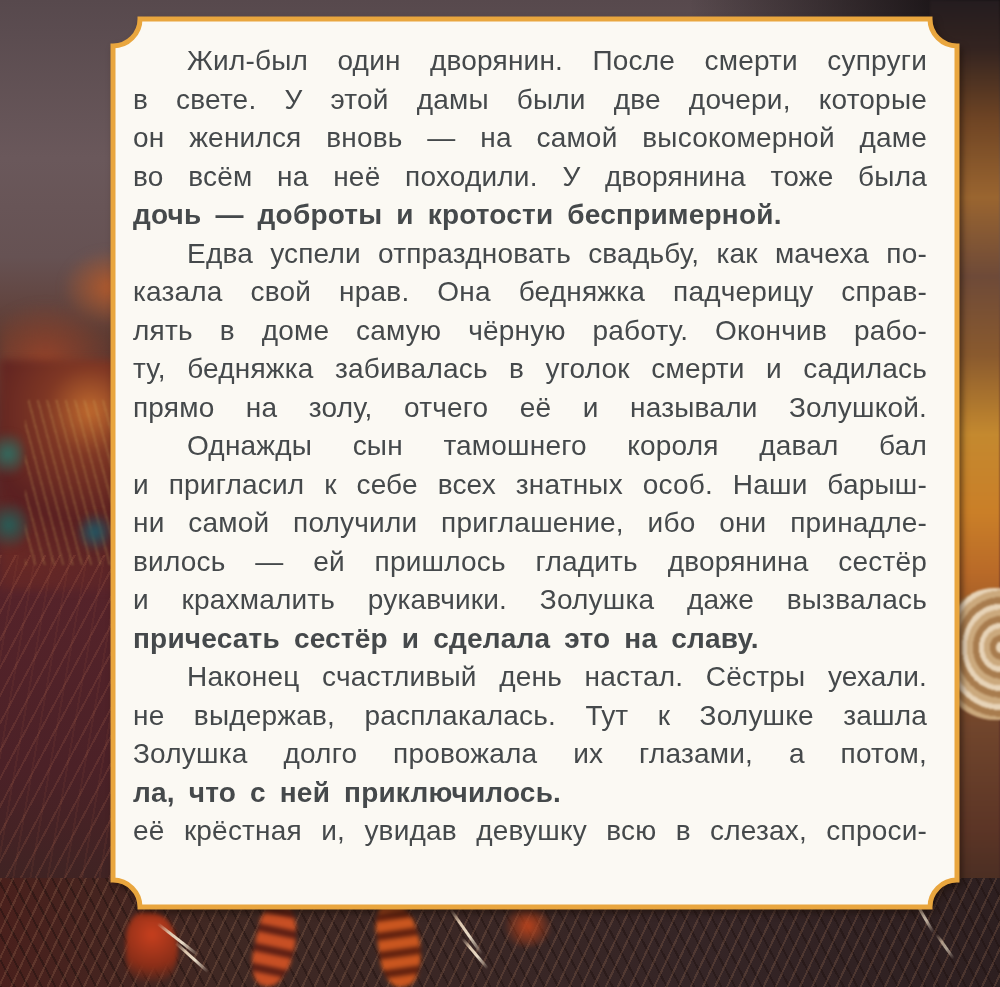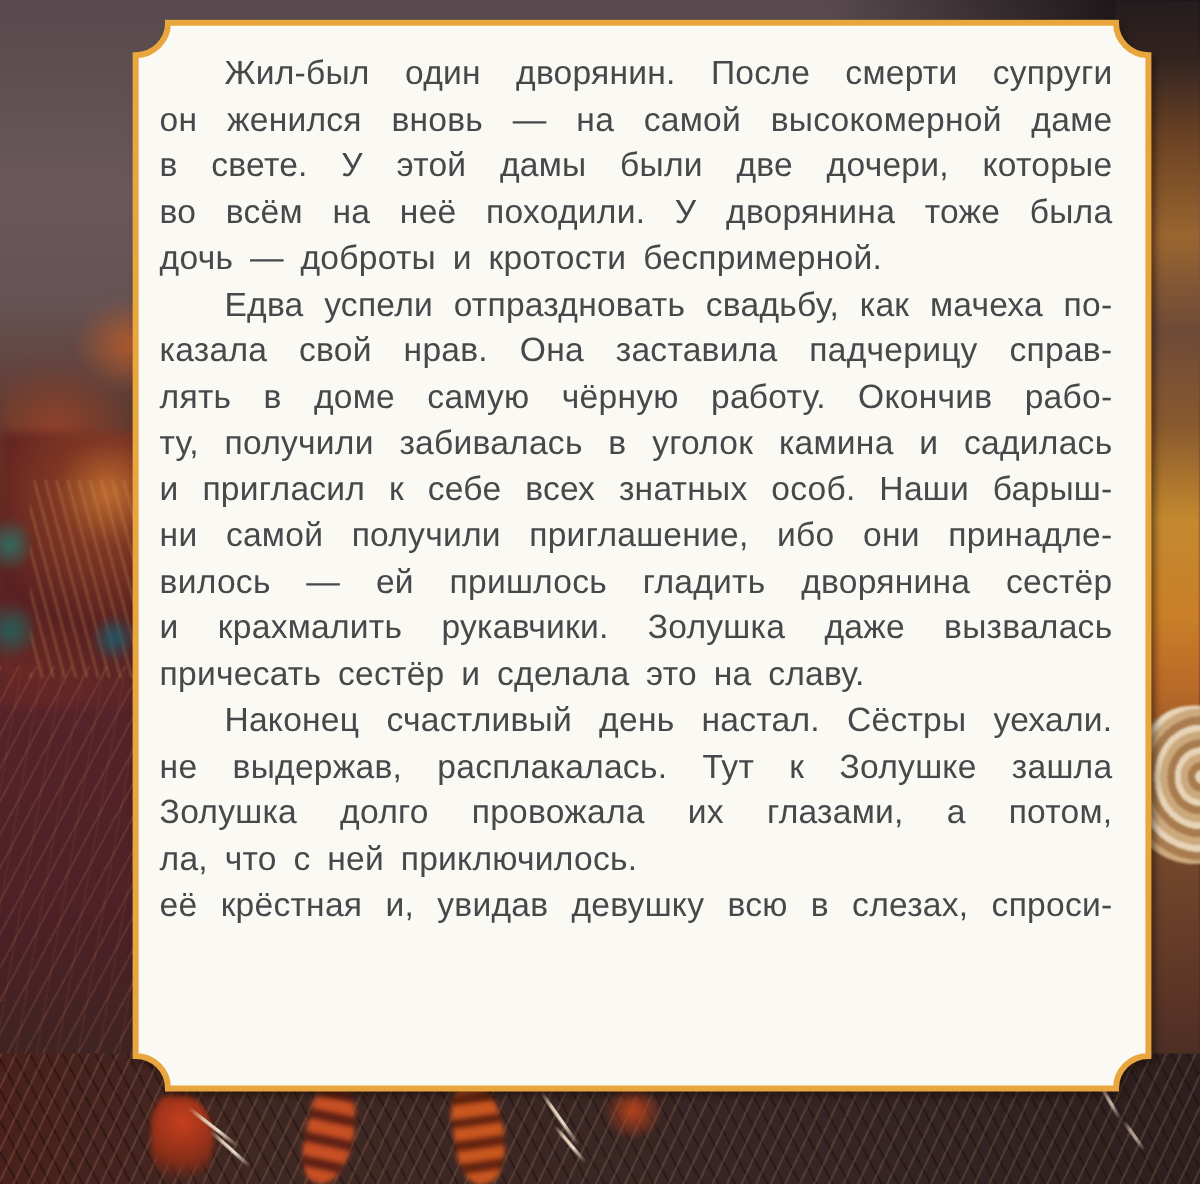--- a/index.html
+++ b/index.html
@@ -86,21 +86,21 @@
   .s6{left:930px;top:945px;width:30px;transform:rotate(55deg);opacity:.7;}
 
   
   .panel{position:absolute;left:110px;top:16px;width:850px;height:894px;z-index:5;}
   .panel-shape{position:absolute;inset:0;filter:drop-shadow(3px 4px 3px rgba(25,12,8,.55));}
   .text{
     position:absolute;left:23px;top:26px;width:794px;
     font-size:28px;line-height:38.5px;color:#45494b;letter-spacing:.2px;
   }
   .ln{text-align:justify;text-align-last:justify;}
-  .ln.last{text-align:right;text-align-last:left;word-spacing:6px;}
+  .ln.last{text-align:right;text-align-last:left;word-spacing:6px;font-weight:bold;}
   .ind{text-indent:54px;}
 </style>
 </head>
 <body>
 
 <div class="scene">
 
   <div class="bg-base"></div>
   <div class="bg-left-flames"></div>
   <div class="bg-left-rock"></div>
@@ -125,32 +125,34 @@
 
   <div class="panel">
     <svg class="panel-shape" width="850" height="894" viewBox="0 0 850 894">
       <path d="M 30 3 L 820 3 A 27 27 0 0 0 847 30 L 847 864 A 27 27 0 0 0 820 891
                L 30 891 A 27 27 0 0 0 3 864 L 3 30 A 27 27 0 0 0 30 3 Z" fill="#fbf9f3" stroke="#e9a63e" stroke-width="5"></path>
     </svg>
 
     <div class="text">
       <div class="para">
         <div class="ln ind">Жил-был один дворянин. После смерти супруги</div>
+        <div class="ln">в свете. У этой дамы были две дочери, которые</div>
         <div class="ln">он женился вновь — на самой высокомерной даме</div>
-        <div class="ln">в свете. У этой дамы были две дочери, которые</div>
         <div class="ln">во всём на неё походили. У дворянина тоже была</div>
         <div class="ln last">дочь — доброты и кротости беспримерной.</div>
       </div>
       <div class="para">
         <div class="ln ind">Едва успели отпраздновать свадьбу, как мачеха по-</div>
-        <div class="ln">казала свой нрав. Она заставила падчерицу справ-</div>
+        <div class="ln">казала свой нрав. Она бедняжка падчерицу справ-</div>
         <div class="ln">лять в доме самую чёрную работу. Окончив рабо-</div>
-        <div class="ln">ту, получили забивалась в уголок камина и садилась</div>
+        <div class="ln">ту, бедняжка забивалась в уголок смерти и садилась</div>
+        <div class="ln">прямо на золу, отчего её и называли Золушкой.</div>
       </div>
       <div class="para">
+        <div class="ln ind">Однажды сын тамошнего короля давал бал</div>
         <div class="ln">и пригласил к себе всех знатных особ. Наши барыш-</div>
         <div class="ln">ни самой получили приглашение, ибо они принадле-</div>
         <div class="ln">вилось — ей пришлось гладить дворянина сестёр</div>
         <div class="ln">и крахмалить рукавчики. Золушка даже вызвалась</div>
         <div class="ln last">причесать сестёр и сделала это на славу.</div>
       </div>
       <div class="para">
         <div class="ln ind">Наконец счастливый день настал. Сёстры уехали.</div>
         <div class="ln">не выдержав, расплакалась. Тут к Золушке зашла</div>
         <div class="ln">Золушка долго провожала их глазами, а потом,</div>

